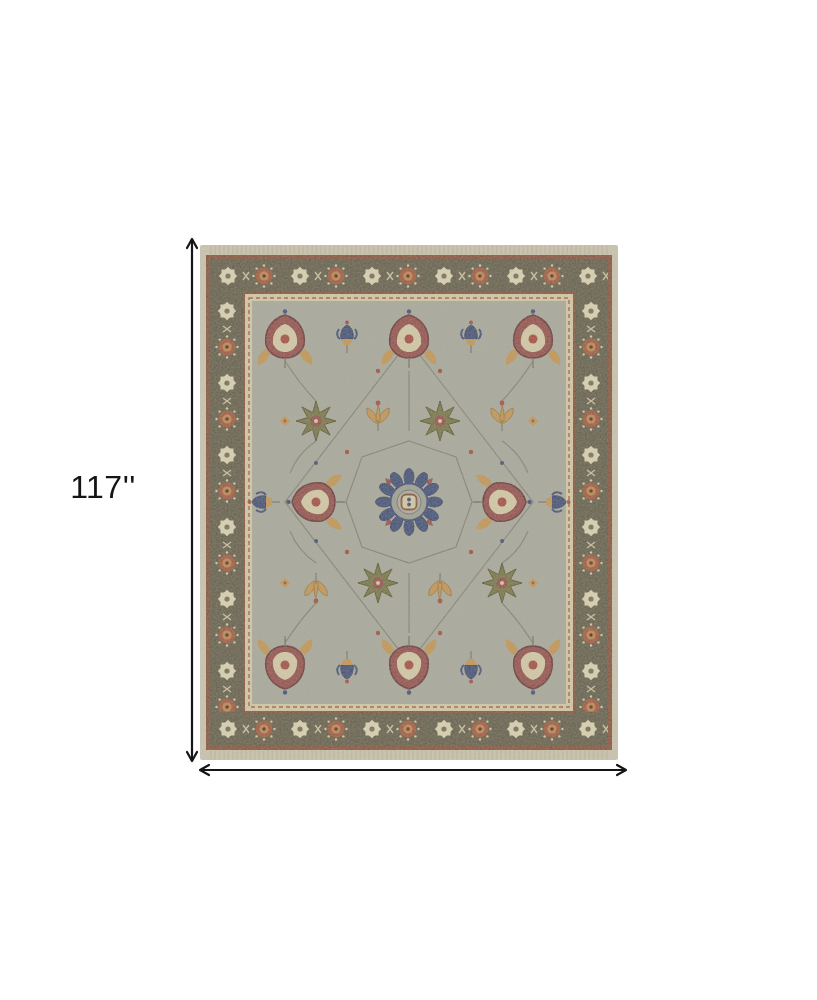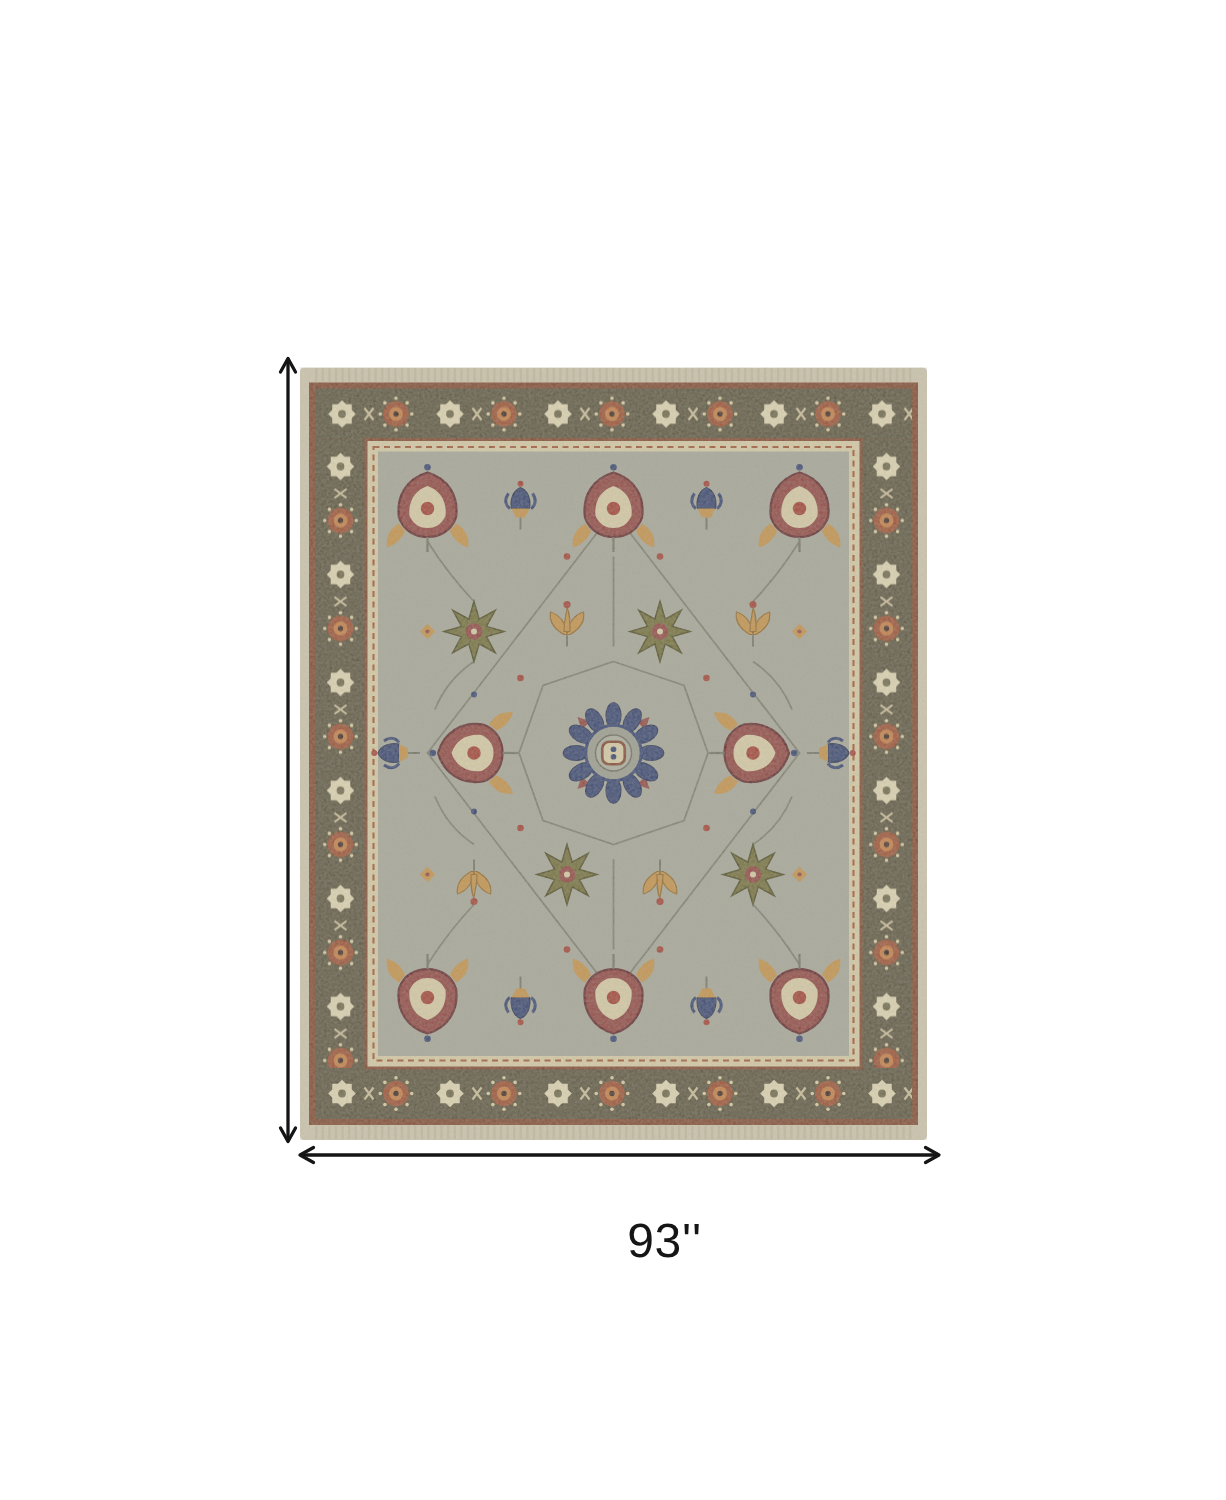--- a/index.html
+++ b/index.html
@@ -255,14 +255,14 @@
   <svg id="dim-overlay" viewBox="0 0 817 1000" xmlns="http://www.w3.org/2000/svg">
     <defs>
       <marker id="ah" viewBox="0 0 14 14" markerWidth="14" markerHeight="14" refX="11.5" refY="7" orient="auto-start-reverse" markerUnits="userSpaceOnUse">
         <path d="M2.5,2 L11.5,7 L2.5,12" class="dim-line" stroke="#151515" stroke-width="2.2" fill="none" stroke-linecap="round" stroke-linejoin="round"></path>
       </marker>
     </defs>
     <line class="dim-line" x1="192" y1="239" x2="192" y2="761" marker-start="url(#ah)" marker-end="url(#ah)"></line>
     <line class="dim-line" x1="200" y1="770" x2="626" y2="770" marker-start="url(#ah)" marker-end="url(#ah)"></line>
   </svg>
 
-  <div id="width-label" class="dim-label">93''</div>
+  <div id="height-label" class="dim-label">117''</div>
 </div>
 
 </body></html>

